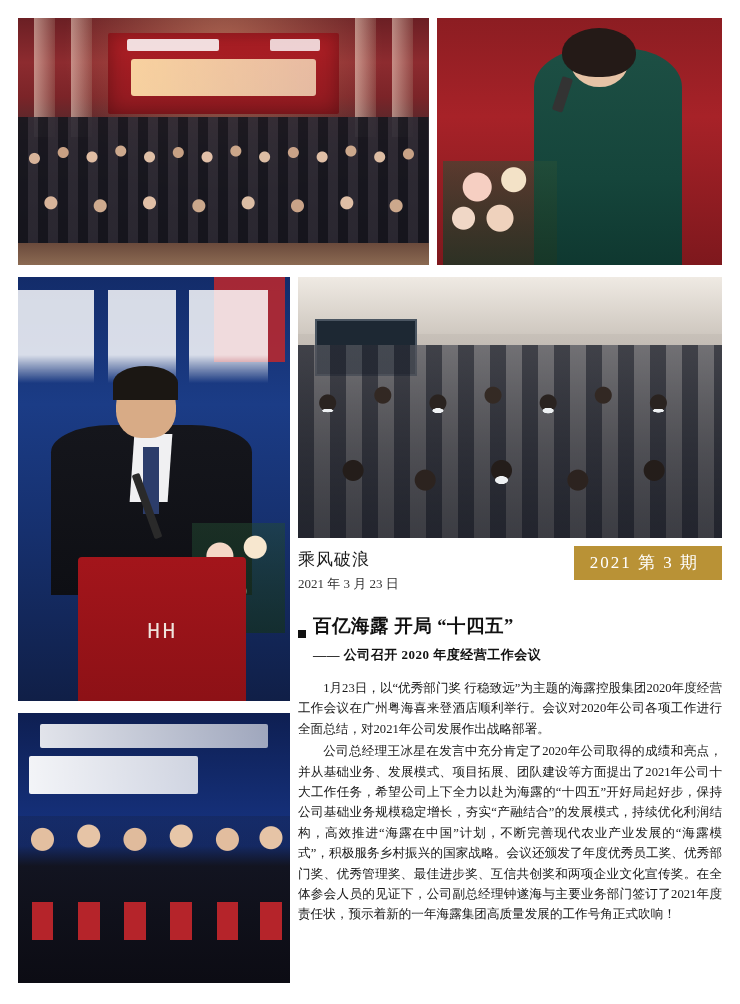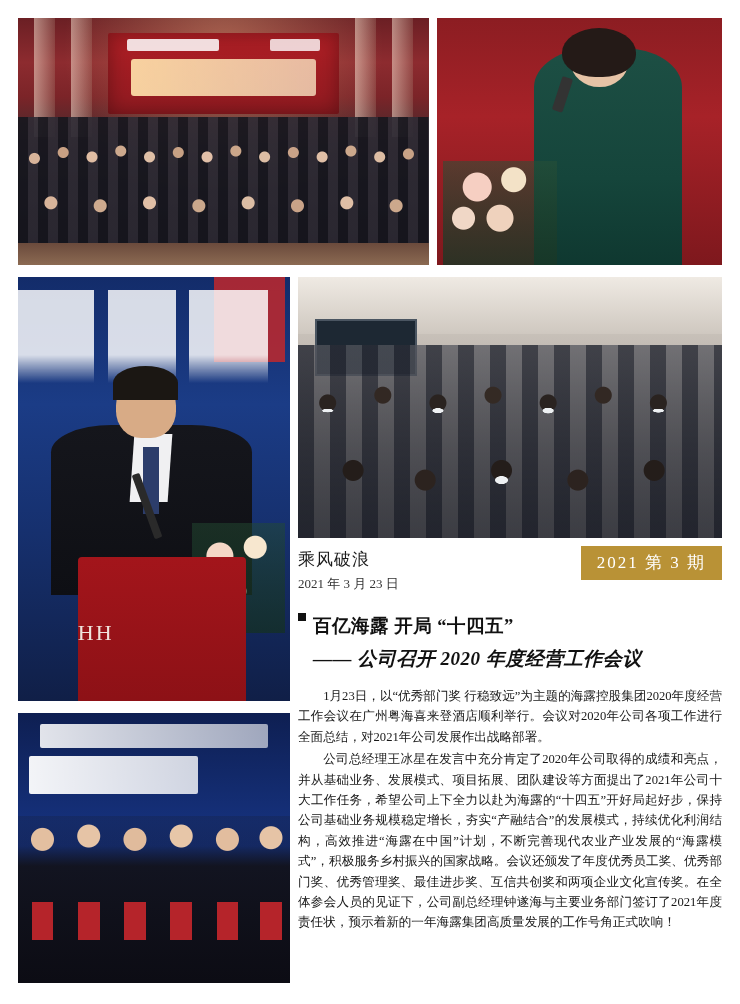--- a/index.html
+++ b/index.html
@@ -166,22 +166,22 @@
     position: absolute; left: 46%; top: 40%; width: 6%; height: 16%;
     background: #2c3d6b;
   }
   #photo-speaker-m .podium {
     position: absolute; left: 22%; bottom: 0; width: 62%; height: 34%;
     background: linear-gradient(180deg, #a3151b 0%, #8d1116 100%);
     border-radius: 4px 4px 0 0;
   }
   #photo-speaker-m .podium-logo {
     position: absolute; left: 0; top: 44%; width: 100%;
-    color: #f0e4dd; font-size: 22px; letter-spacing: 2px;
-    font-family: Liberation Serif, serif;
+    text-align: center; color: #f0e4dd; font-size: 22px; letter-spacing: 2px;
+    font-family: Liberation Mono, monospace;
   }
   #photo-speaker-m .mic2 {
     position: absolute; left: 46%; top: 46%; width: 3%; height: 16%;
     background: #2a2a2a; transform: rotate(-20deg); border-radius: 2px;
   }
   #photo-speaker-m .flowers2 {
     position: absolute; right: 2%; bottom: 16%; width: 34%; height: 26%;
     background:
       radial-gradient(circle at 30% 30%, #f5d7c6 0 13px, transparent 14px),
       radial-gradient(circle at 68% 22%, #f7e7cf 0 11px, transparent 12px),
@@ -287,53 +287,52 @@
     color: #333;
     margin: 0;
     font-family: "Liberation Serif", serif;
   }
   .issue-badge {
     position: absolute;
     right: 0; top: -2px;
     background: #b99236;
     color: #ffffff;
     font-size: 17px;
-    padding: 5px 16px 6px 16px;
+    padding: 5px 23px 6px 16px;
     letter-spacing: 2px;
     white-space: nowrap;
     font-family: "Liberation Serif", serif;
   }
   .headline-wrap {
     margin-top: 20px;
   }
   .headline-1 {
     display: flex;
-    align-items: flex-start;
+    align-items: flex-end;
     font-size: 18.5px;
     font-weight: bold;
     color: #111;
     letter-spacing: 0.5px;
     font-family: "Liberation Serif", serif;
   }
   .sq {
     display: inline-block;
     width: 8px; height: 8px;
     background: #111;
     margin-right: 7px;
     flex: 0 0 auto;
   }
   .headline-2 {
     margin-top: 8px;
     padding-left: 15px;
-    font-size: 19px;
+    font-size: 13px;
     font-weight: bold;
     color: #111;
     letter-spacing: 0.5px;
     font-family: "Liberation Serif", serif;
-    font-style: italic;
   }
   .body {
     margin-top: 14px;
     font-size: 12.6px;
     line-height: 1.62;
     color: #171717;
     text-align: justify;
     font-family: "Liberation Serif", serif;
   }
   .body p {

